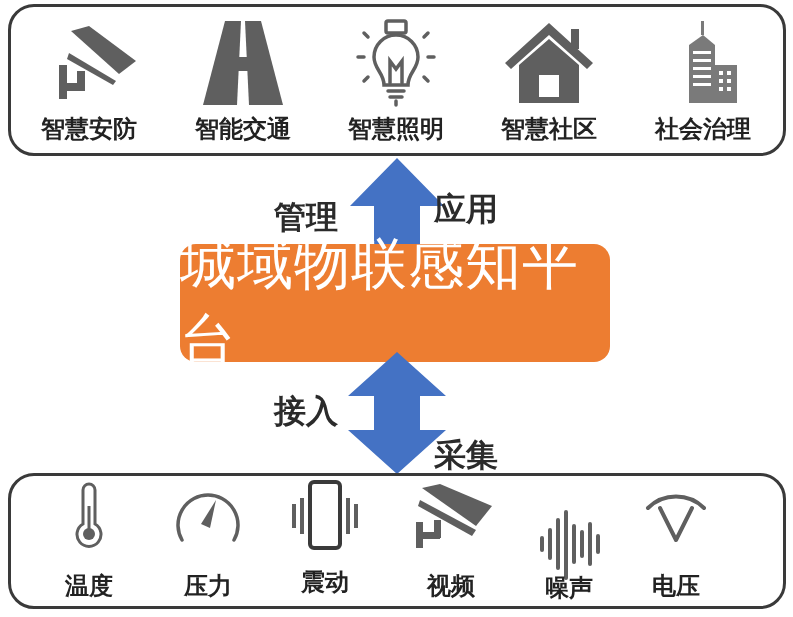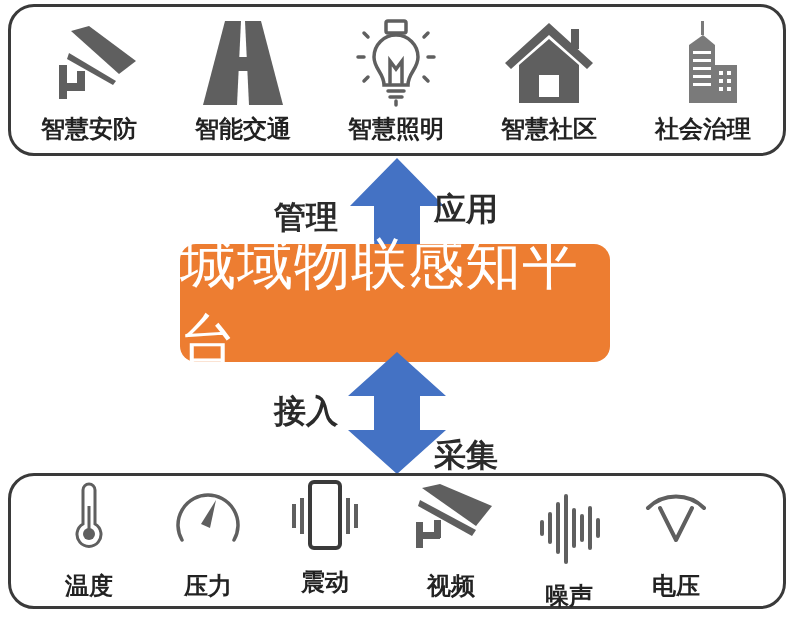--- a/index.html
+++ b/index.html
@@ -173,21 +173,21 @@
       <g fill="#5f5f5f">
         <rect x="20" y="20" width="4" height="36"></rect>
         <rect x="12" y="26" width="4" height="24"></rect>
         <rect x="66" y="20" width="4" height="36"></rect>
         <rect x="74" y="26" width="4" height="24"></rect>
       </g>
     </svg>
     <span class="label">震动</span>
   </div>
 
-  <div class="item" style="left:508px; top:16px; width:100px; height:122px;">
+  <div class="item" style="left:508px; top:8px; width:100px; height:122px;justify-content:center;">
     <svg class="icon" width="90" height="74" viewBox="0 0 90 74">
       <g fill="#5f5f5f">
         <rect x="16" y="28" width="4" height="16" rx="2"></rect>
         <rect x="24" y="20" width="4" height="32" rx="2"></rect>
         <rect x="32" y="10" width="4" height="52" rx="2"></rect>
         <rect x="40" y="2" width="4" height="70" rx="2"></rect>
         <rect x="48" y="16" width="4" height="40" rx="2"></rect>
         <rect x="56" y="22" width="4" height="28" rx="2"></rect>
         <rect x="64" y="14" width="4" height="44" rx="2"></rect>
         <rect x="72" y="26" width="4" height="20" rx="2"></rect>

